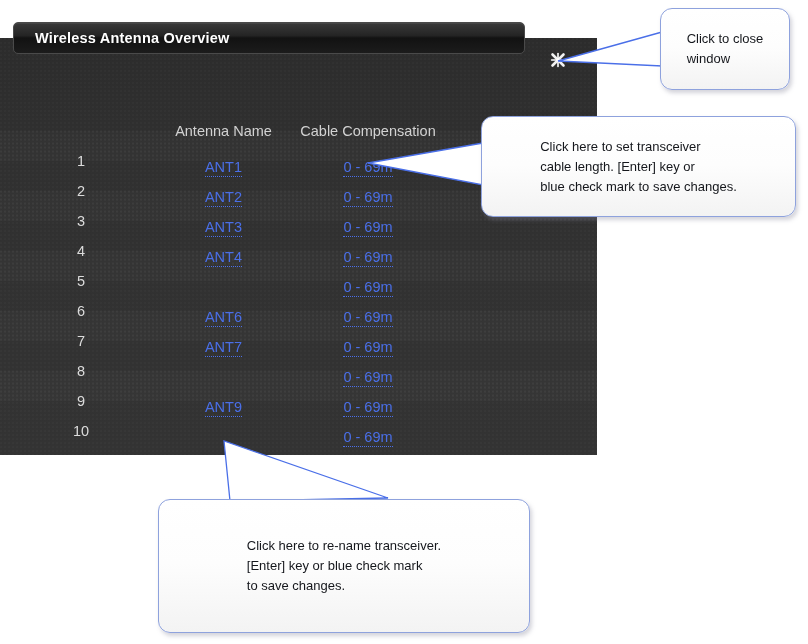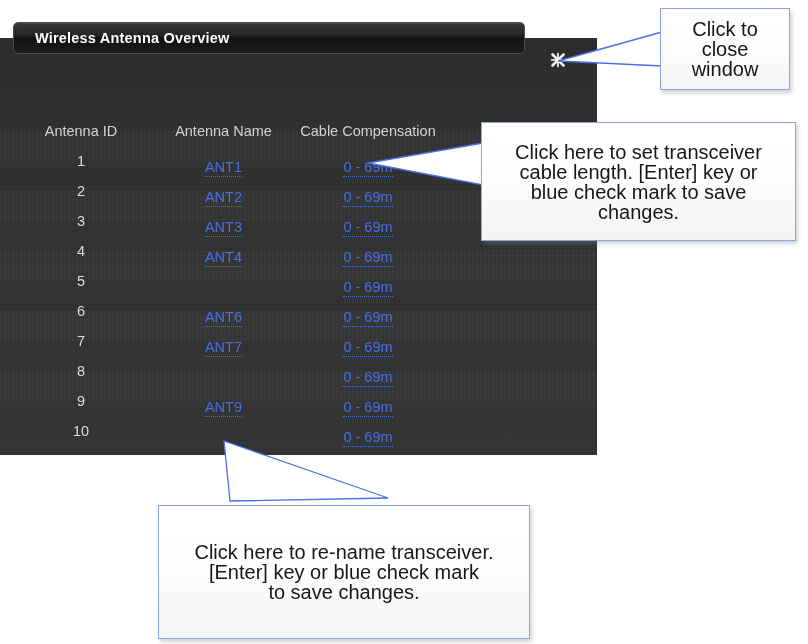--- a/index.html
+++ b/index.html
@@ -118,39 +118,38 @@
     line-height: 16px;
     position: relative;
     top: 6px;
   }
 
   
   .callout {
     position: absolute;
     box-sizing: border-box;
     border: 1.6px solid #8ea2dd;
-    border-radius: 0;
+    border-radius: 12px;
     background: linear-gradient(180deg, #ffffff 0%, #fdfdfd 48%, #f3f3f3 100%);
     box-shadow: 2px 3px 4px rgba(130,130,150,0.35);
     color: #15171c;
-    font-size: 20px;
+    font-size: 13px;
     line-height: 20px;
-    text-align: center;
     display: flex;
     align-items: center;
     justify-content: center;
   }
   .callout .ctext {
     padding: 0 10px;
     white-space: pre-line;
   }
 
   #callout-close  { left: 660px; top: 8px;   width: 130px; height: 82px; }
-  #callout-cable  { left: 481px; top: 122px; width: 315px; height: 119px; }
-  #callout-rename { left: 158px; top: 499px; width: 372px; height: 134px; margin-top: 6px; }
+  #callout-cable  { left: 481px; top: 116px; width: 315px; height: 101px; }
+  #callout-rename { left: 158px; top: 499px; width: 372px; height: 134px; }
 
   
   .tail-svg {
     position: absolute;
     left: 0;
     top: 0;
     width: 808px;
     height: 644px;
     pointer-events: none;
   }
@@ -179,21 +178,20 @@
     <g stroke="#ffffff" stroke-width="1.6" stroke-linecap="round">
       <line x1="10" y1="3.6" x2="10" y2="16.4"></line>
       <line x1="3.6" y1="10" x2="16.4" y2="10"></line>
     </g>
   </svg>
 </div>
 
 <div id="table-area">
 
   <div class="trow hdr" style="top:78px">
-    <span class="cell c-id">Antenna ID</span>
     <span class="cell c-name">Antenna Name</span>
     <span class="cell c-cable">Cable Compensation</span>
   </div>
 
   <div class="trow body-row" style="top:108px">
     <span class="cell c-id">1</span>
     <span class="cell c-name"><span class="link">ANT1</span></span>
     <span class="cell c-cable"><span class="link">0 - 69m</span></span>
   </div>
   <div class="trow body-row" style="top:138px">

